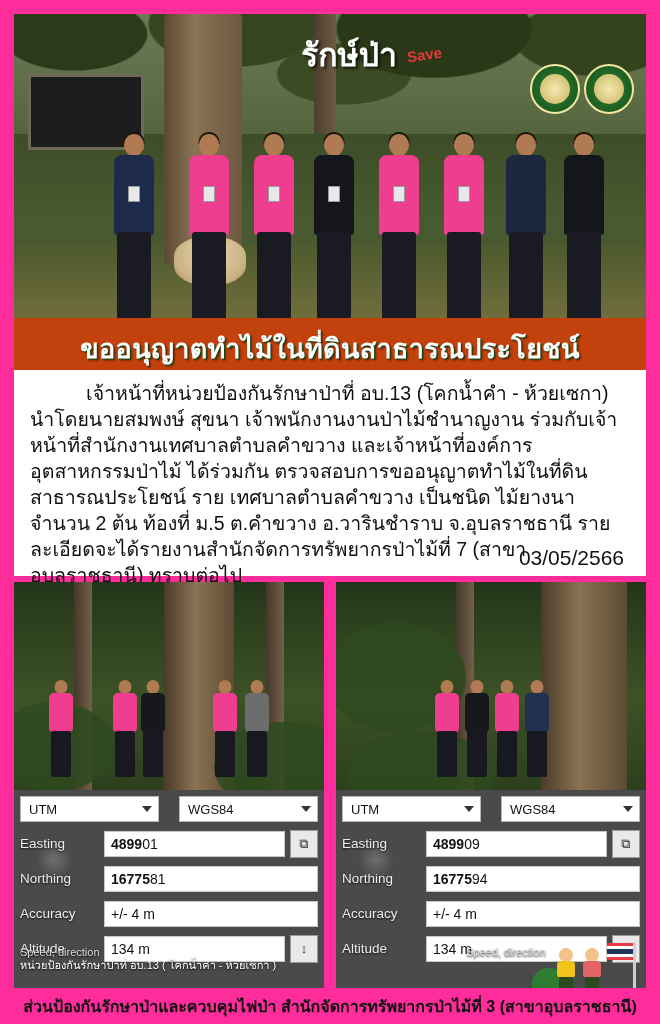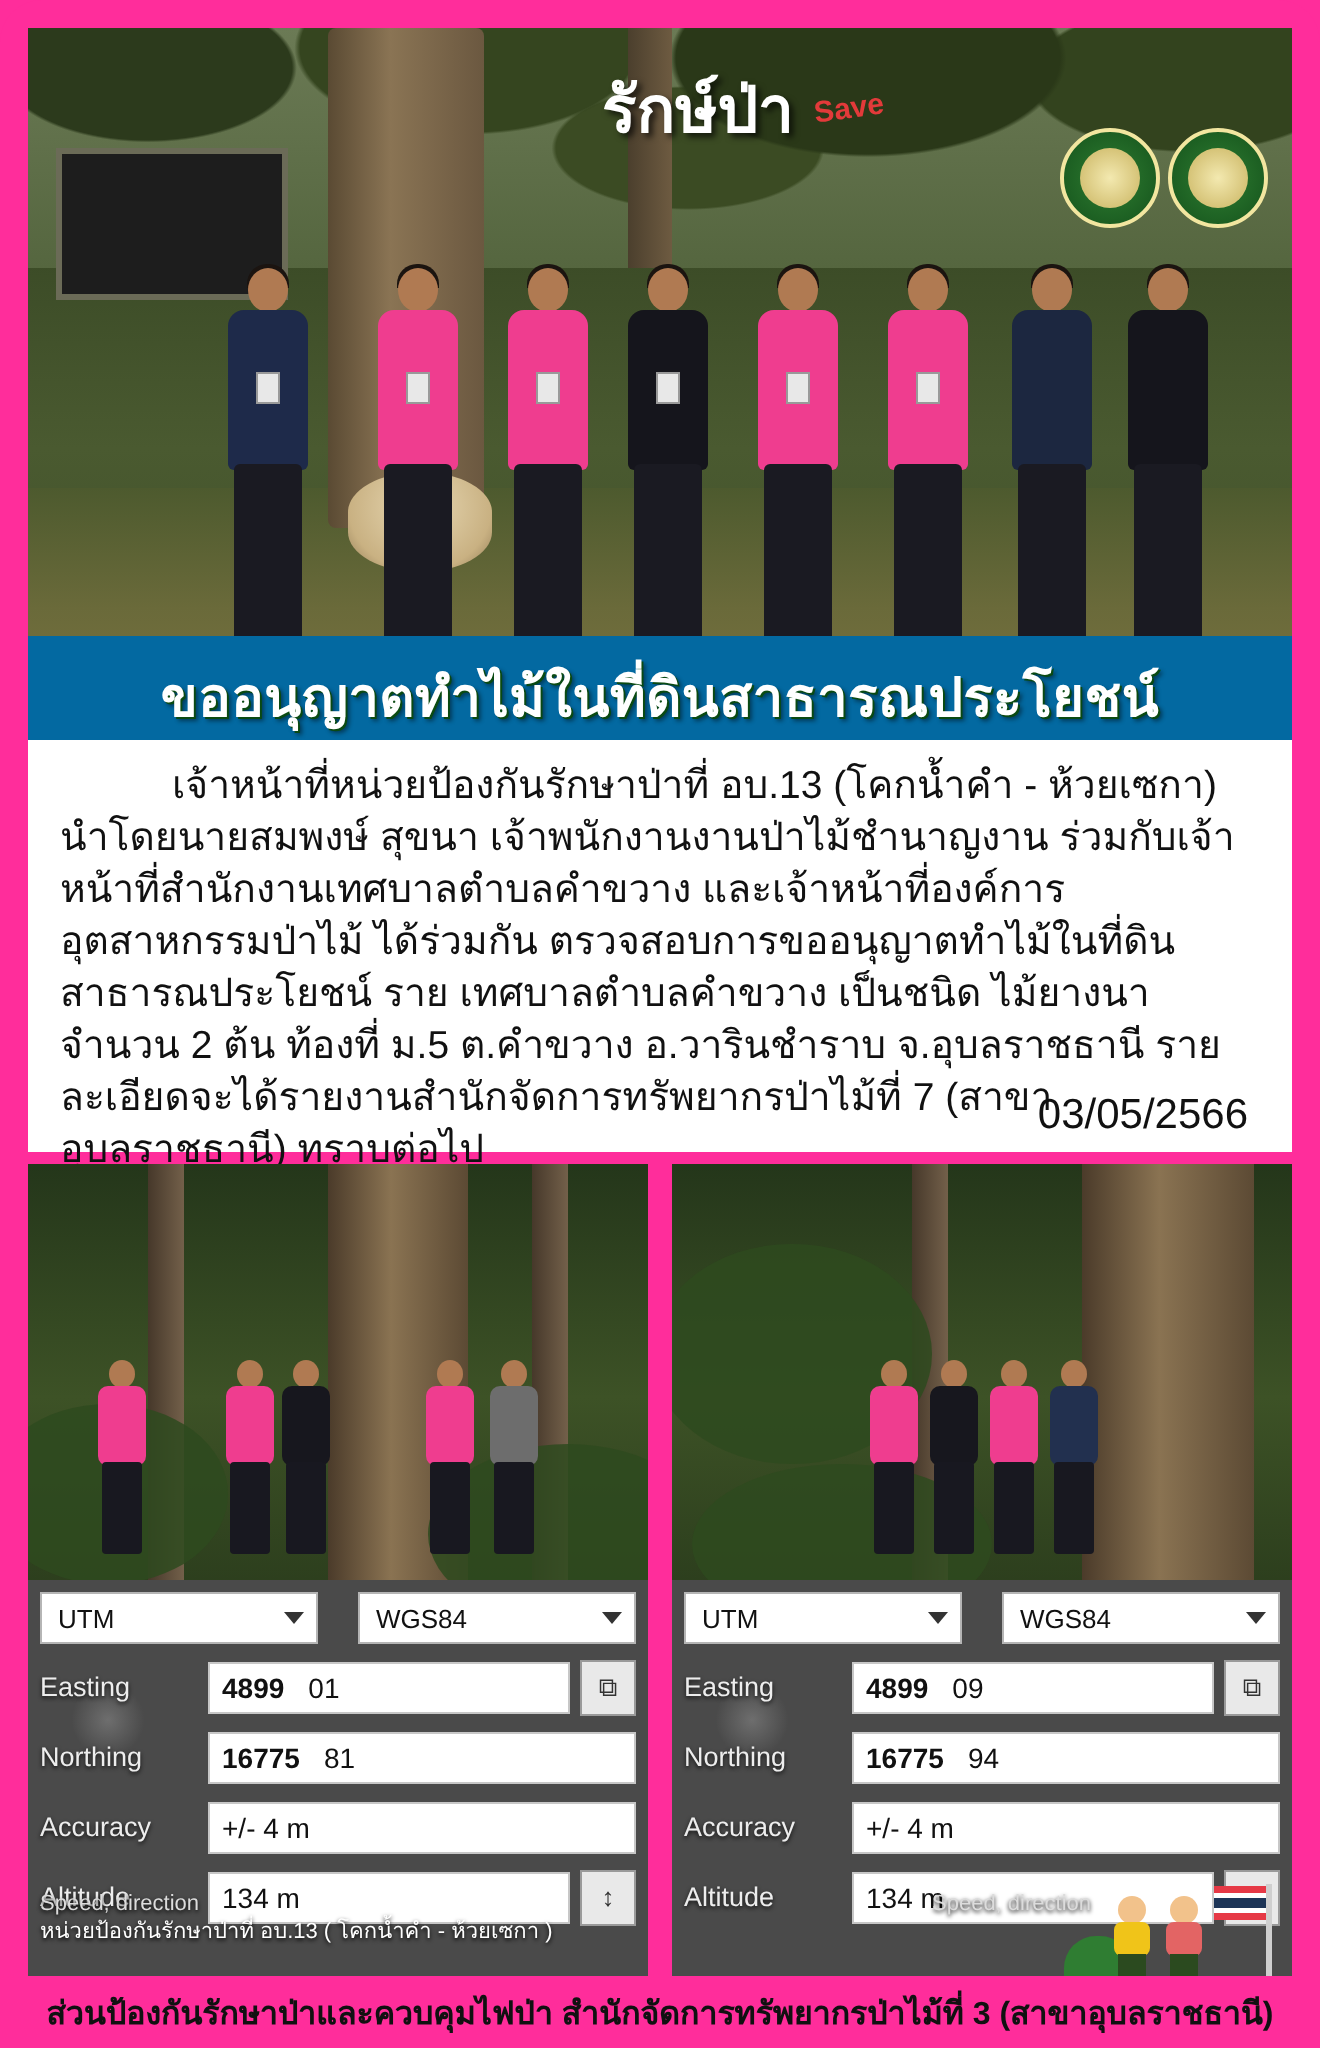--- a/index.html
+++ b/index.html
@@ -76,21 +76,21 @@
     width:10px;height:14px;background:#e8e8e8;border:1px solid #999;
   }
   .pink .body{background:#ef3d8f;}
   .navy .body{background:#1e2a4a;}
   .dark .body{background:#15151c;}
   .blue .body{background:#1c2740;}
 
   
   .green-banner{
     position:absolute;left:14px;top:318px;width:632px;height:60px;
-    background:#0369a1;
+    background:#c2410c;
     display:flex;align-items:center;justify-content:center;
   }
   .green-banner span{
     color:#ffffff;font-size:27px;font-weight:bold;
     text-shadow:1px 1px 0 #0a4a12, 2px 2px 2px rgba(0,0,0,.45);
     letter-spacing:.3px;
   }
 
   
   .logo-center{
@@ -199,21 +199,20 @@
     border-top:6px solid #333;
   }
   .gps .lbl{
     width:84px;color:#ededed;font-size:13.5px;
     text-shadow:0 1px 2px rgba(0,0,0,.8);
   }
   .gps .fld{
     flex:1;height:26px;background:#ffffff;color:#111;border:1px solid #c7c7c7;
     display:flex;align-items:center;padding:0 6px;box-sizing:border-box;
     font-size:14px;
-    gap:12px;
   }
   .gps .fld b{font-weight:bold;}
   .gps .btn{
     width:26px;height:26px;margin-left:5px;background:#e9e9e9;border:1px solid #9a9a9a;
     display:flex;align-items:center;justify-content:center;color:#333;font-size:13px;
   }
   .gps .caption{
     position:absolute;left:6px;bottom:16px;right:4px;
     color:#ffffff;font-size:11px;text-shadow:0 1px 2px #000;
   }

